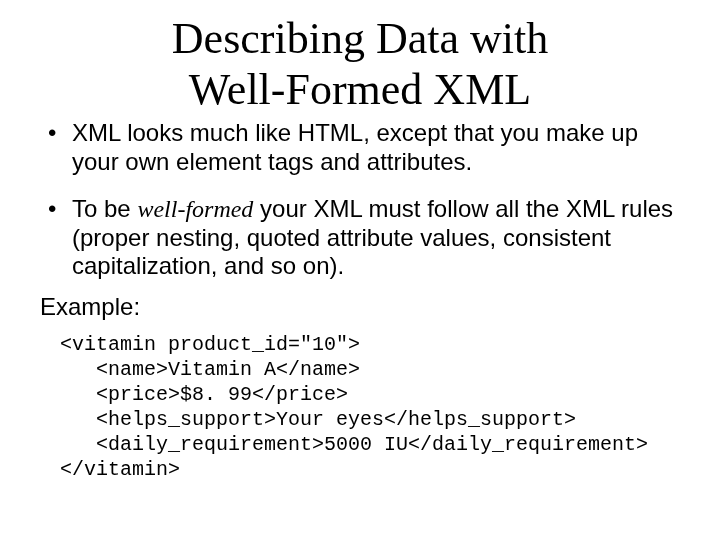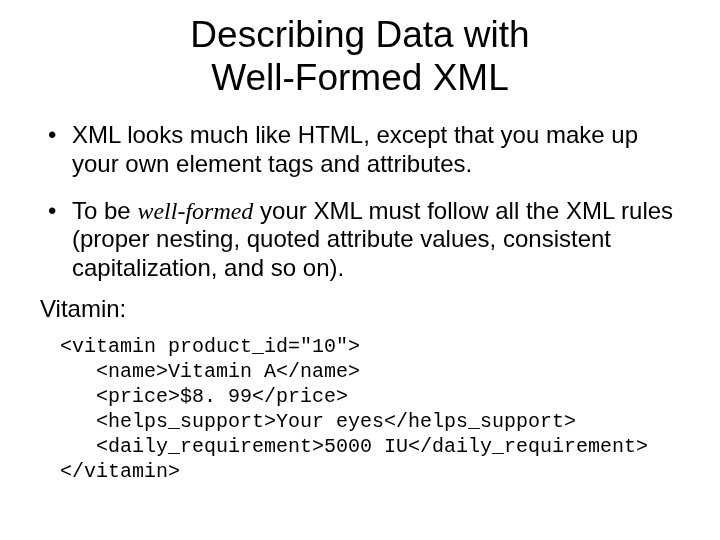--- a/index.html
+++ b/index.html
@@ -12,24 +12,25 @@
     color: #000;
   }
   .slide {
     box-sizing: border-box;
     width: 720px;
     height: 540px;
     padding: 14px 40px 20px 40px;
   }
   .title {
     text-align: center;
-    font-size: 37px;
+    font-size: 44px;
     line-height: 1.15;
     font-weight: 400;
-    margin: 0 0 22px 0;
+    margin: 0 0 4px 0;
+    font-family: Liberation Serif, serif;
   }
   ul.bullets {
     list-style: none;
     margin: 4px;
     padding: 0;
   }
   ul.bullets > li {
     position: relative;
     font-size: 24px;
     line-height: 1.2;
@@ -70,21 +71,21 @@
 
   <ul class="bullets">
     <li>
       <span>XML looks much like HTML, except that you make up your own element tags and attributes.</span>
     </li>
     <li>
       <span>To be </span><span class="em">well-formed</span><span> your XML must follow all the XML rules (proper nesting, quoted attribute values, consistent capitalization, and so on).</span>
     </li>
   </ul>
 
-  <div class="example-label">Vitamin:</div>
+  <div class="example-label">Example:</div>
 
   <div class="code"><span>&lt;vitamin product_id="10"&gt;</span>
 <span>   &lt;name&gt;Vitamin A&lt;/name&gt;</span>
 <span>   &lt;price&gt;$8. 99&lt;/price&gt;</span>
 <span>   &lt;helps_support&gt;Your eyes&lt;/helps_support&gt;</span>
 <span>   &lt;daily_requirement&gt;5000 IU&lt;/daily_requirement&gt;</span>
 <span>&lt;/vitamin&gt;</span></div>
 
 </div>
 

